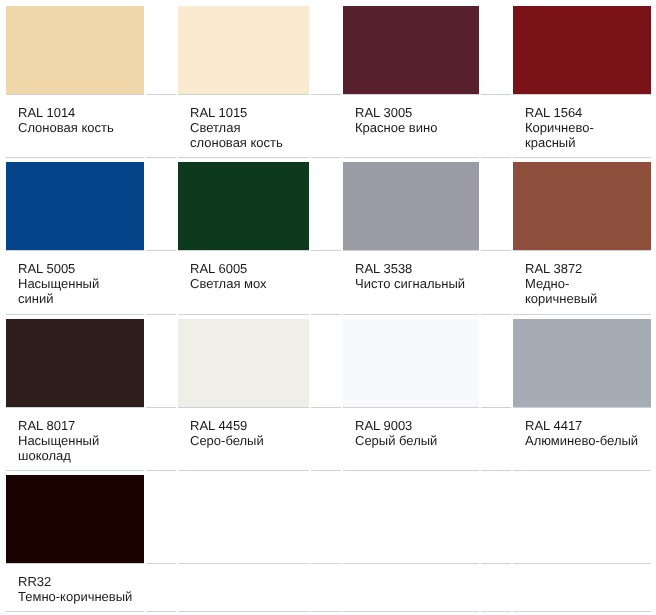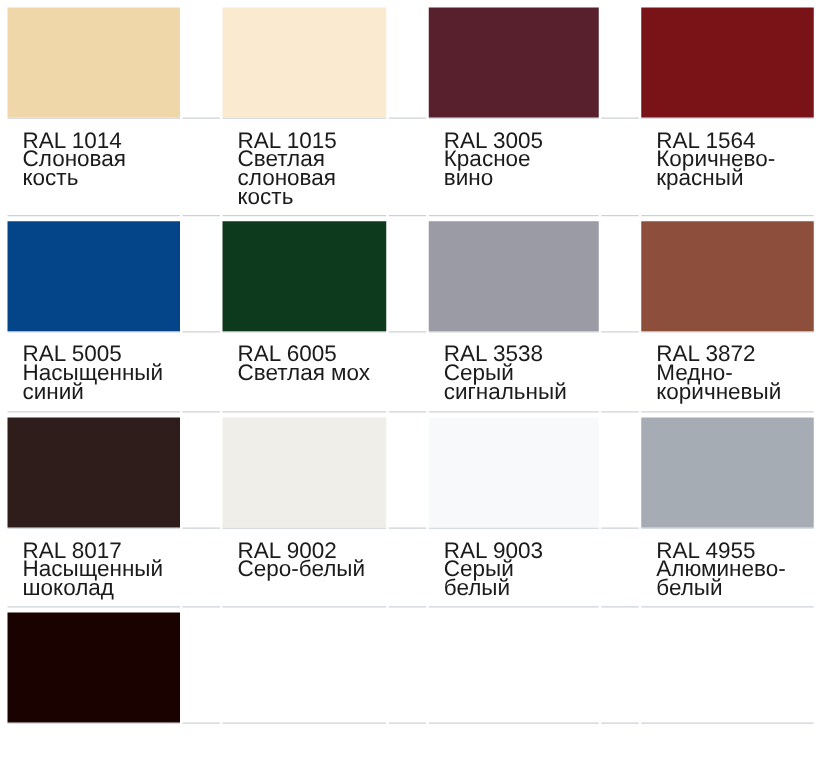--- a/index.html
+++ b/index.html
@@ -13,21 +13,21 @@
   col.col-sw2 { width:131px }
   col.col-sw3 { width:136px }
   col.col-sw4 { width:138px }
   col.col-gap { width:30px }
 
   td.cell, td.gap { padding:0; vertical-align:top;
                     border-bottom:1px solid #cdd2d7; }
 
   .swatch { height:88px; }
   .label  { padding:5.5px 11px 7.5px 12px;
-            font-size:18px; line-height:15.1px; color:#1b1b1b;
+            font-size:13px; line-height:15.1px; color:#1b1b1b;
             will-change:transform; }
   .code, .cname { margin:0; padding:0; }
 </style>
 </head>
 <body>
 
 <table class="palette">
   <colgroup>
     <col class="col-sw1">
     <col class="col-gap">
@@ -112,21 +112,21 @@
       <td class="cell">
         <div class="label">
           <div class="code">RAL 6005</div>
           <div class="cname">Светлая мох</div>
         </div>
       </td>
       <td class="gap"></td>
       <td class="cell">
         <div class="label">
           <div class="code">RAL 3538</div>
-          <div class="cname">Серый сигнальный</div>
+          <div class="cname">Чисто сигнальный</div>
         </div>
       </td>
       <td class="gap"></td>
       <td class="cell">
         <div class="label">
           <div class="code">RAL 3872</div>
           <div class="cname">Медно-коричневый</div>
         </div>
       </td>
     </tr>
@@ -150,43 +150,57 @@
     <tr class="label-row">
       <td class="cell">
         <div class="label">
           <div class="code">RAL 8017</div>
           <div class="cname">Насыщенный шоколад</div>
         </div>
       </td>
       <td class="gap"></td>
       <td class="cell">
         <div class="label">
-          <div class="code">RAL 9002</div>
+          <div class="code">RAL 4459</div>
           <div class="cname">Серо-белый</div>
         </div>
       </td>
       <td class="gap"></td>
       <td class="cell">
         <div class="label">
           <div class="code">RAL 9003</div>
           <div class="cname">Серый белый</div>
         </div>
       </td>
       <td class="gap"></td>
       <td class="cell">
         <div class="label">
-          <div class="code">RAL 4955</div>
+          <div class="code">RAL 4417</div>
           <div class="cname">Алюминево-белый</div>
         </div>
       </td>
     </tr>
     <tr class="swatch-row">
       <td class="cell">
           <div class="swatch" style="background-color: rgb(26, 2, 0);"></div>
         </td>
+      <td class="gap"></td>
+      <td class="cell empty"></td>
+      <td class="gap"></td>
+      <td class="cell empty"></td>
+      <td class="gap"></td>
+      <td class="cell empty"></td>
+    </tr>
+    <tr class="label-row">
+      <td class="cell">
+        <div class="label">
+          <div class="code">RR32</div>
+          <div class="cname">Темно-коричневый</div>
+        </div>
+      </td>
       <td class="gap"></td>
       <td class="cell empty"></td>
       <td class="gap"></td>
       <td class="cell empty"></td>
       <td class="gap"></td>
       <td class="cell empty"></td>
     </tr>
   </tbody>
 </table>
 

